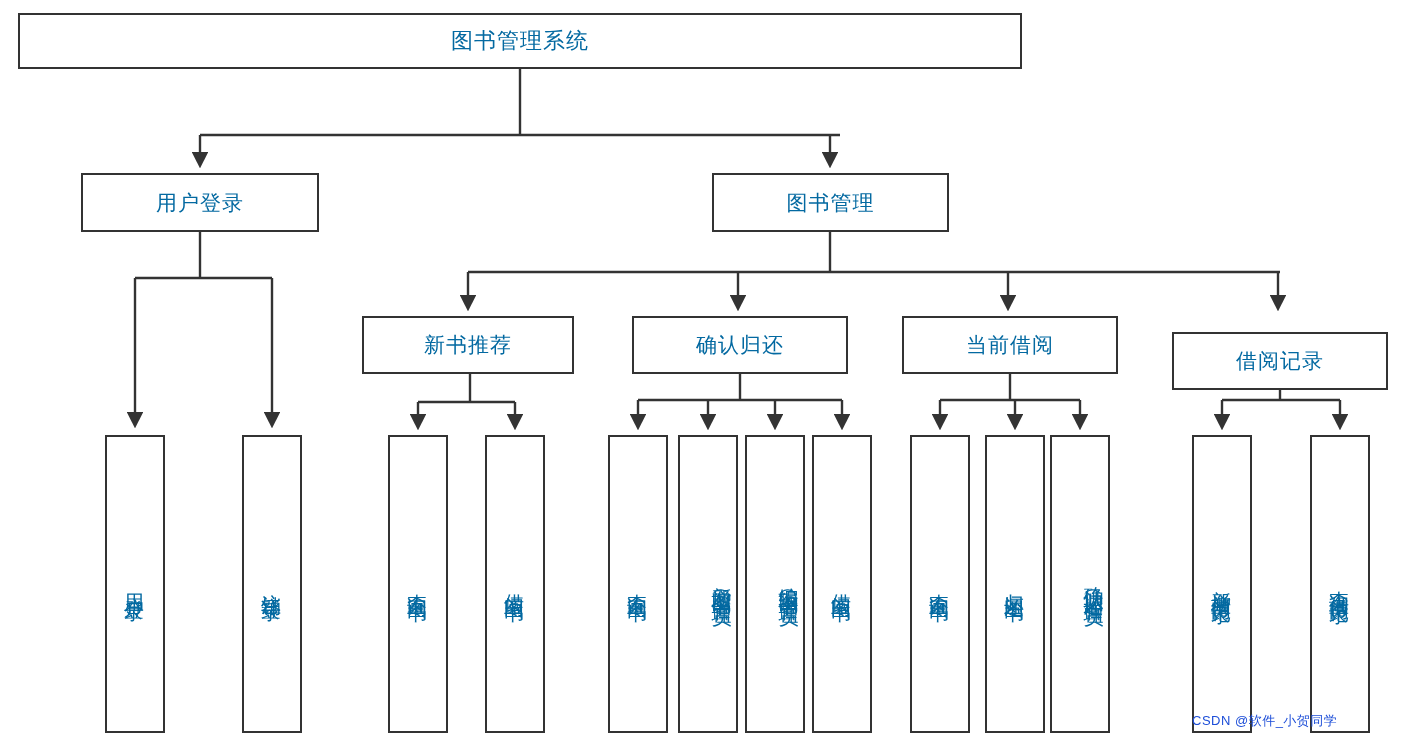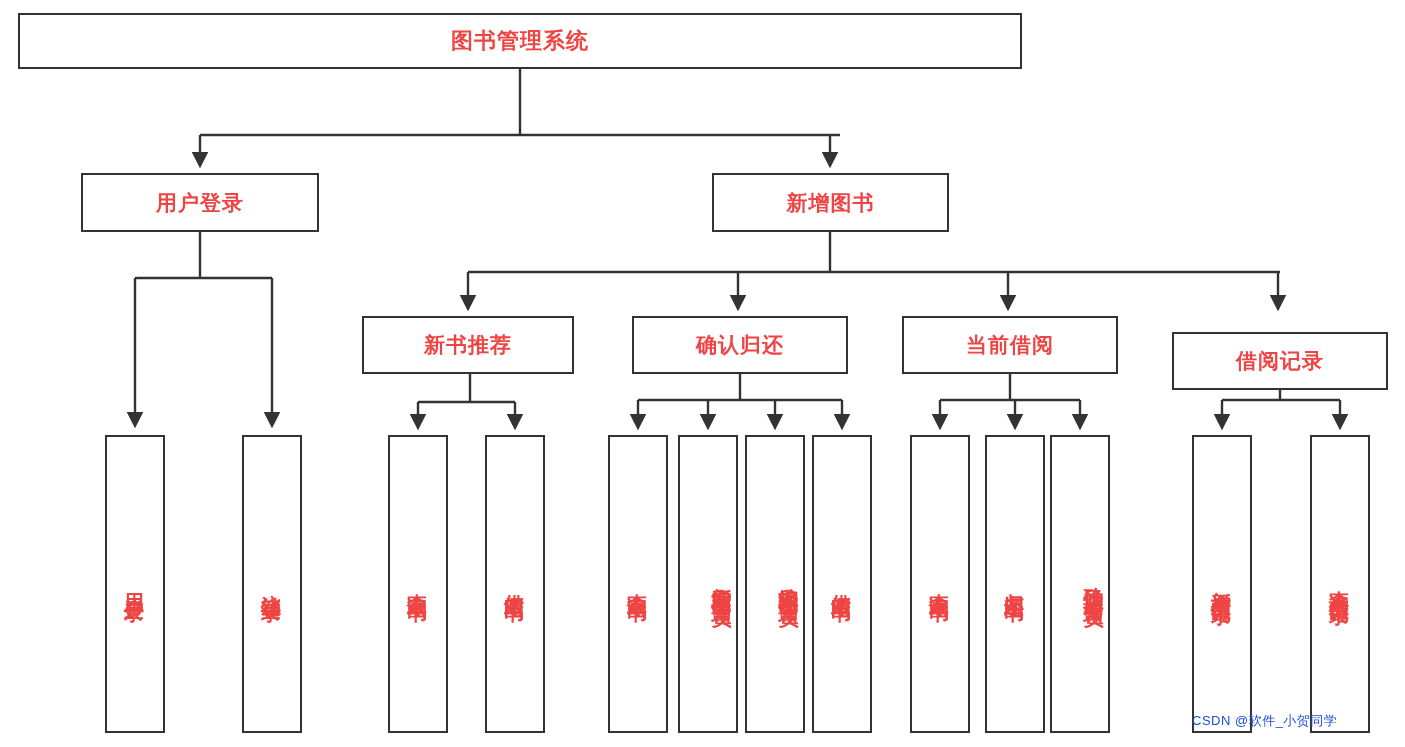--- a/index.html
+++ b/index.html
@@ -18,22 +18,21 @@
     overflow: hidden;
   }
   .node {
     position: absolute;
     box-sizing: border-box;
     border: 2px solid #333333;
     background: #ffffff;
     display: flex;
     align-items: center;
     justify-content: center;
-    color: #ef4444;
-    font-weight: bold;
+    color: #0369a1;
   }
   .node.horiz {
     font-size: 21px;
     line-height: 1.2;
     letter-spacing: 1px;
   }
   .node.root {
     font-size: 22px;
   }
   .node.leaf {
@@ -125,21 +124,21 @@
   </svg>
 
   <div class="node horiz root" style="left:18px; top:13px; width:1004px; height:56px;">
     <span>图书管理系统</span>
   </div>
 
   <div class="node horiz" style="left:81px; top:173px; width:238px; height:59px;">
     <span>用户登录</span>
   </div>
   <div class="node horiz" style="left:712px; top:173px; width:237px; height:59px;">
-    <span>新增图书</span>
+    <span>图书管理</span>
   </div>
 
   <div class="node horiz" style="left:362px; top:316px; width:212px; height:58px;">
     <span>新书推荐</span>
   </div>
   <div class="node horiz" style="left:632px; top:316px; width:216px; height:58px;">
     <span>确认归还</span>
   </div>
   <div class="node horiz" style="left:902px; top:316px; width:216px; height:58px;">
     <span>当前借阅</span>

